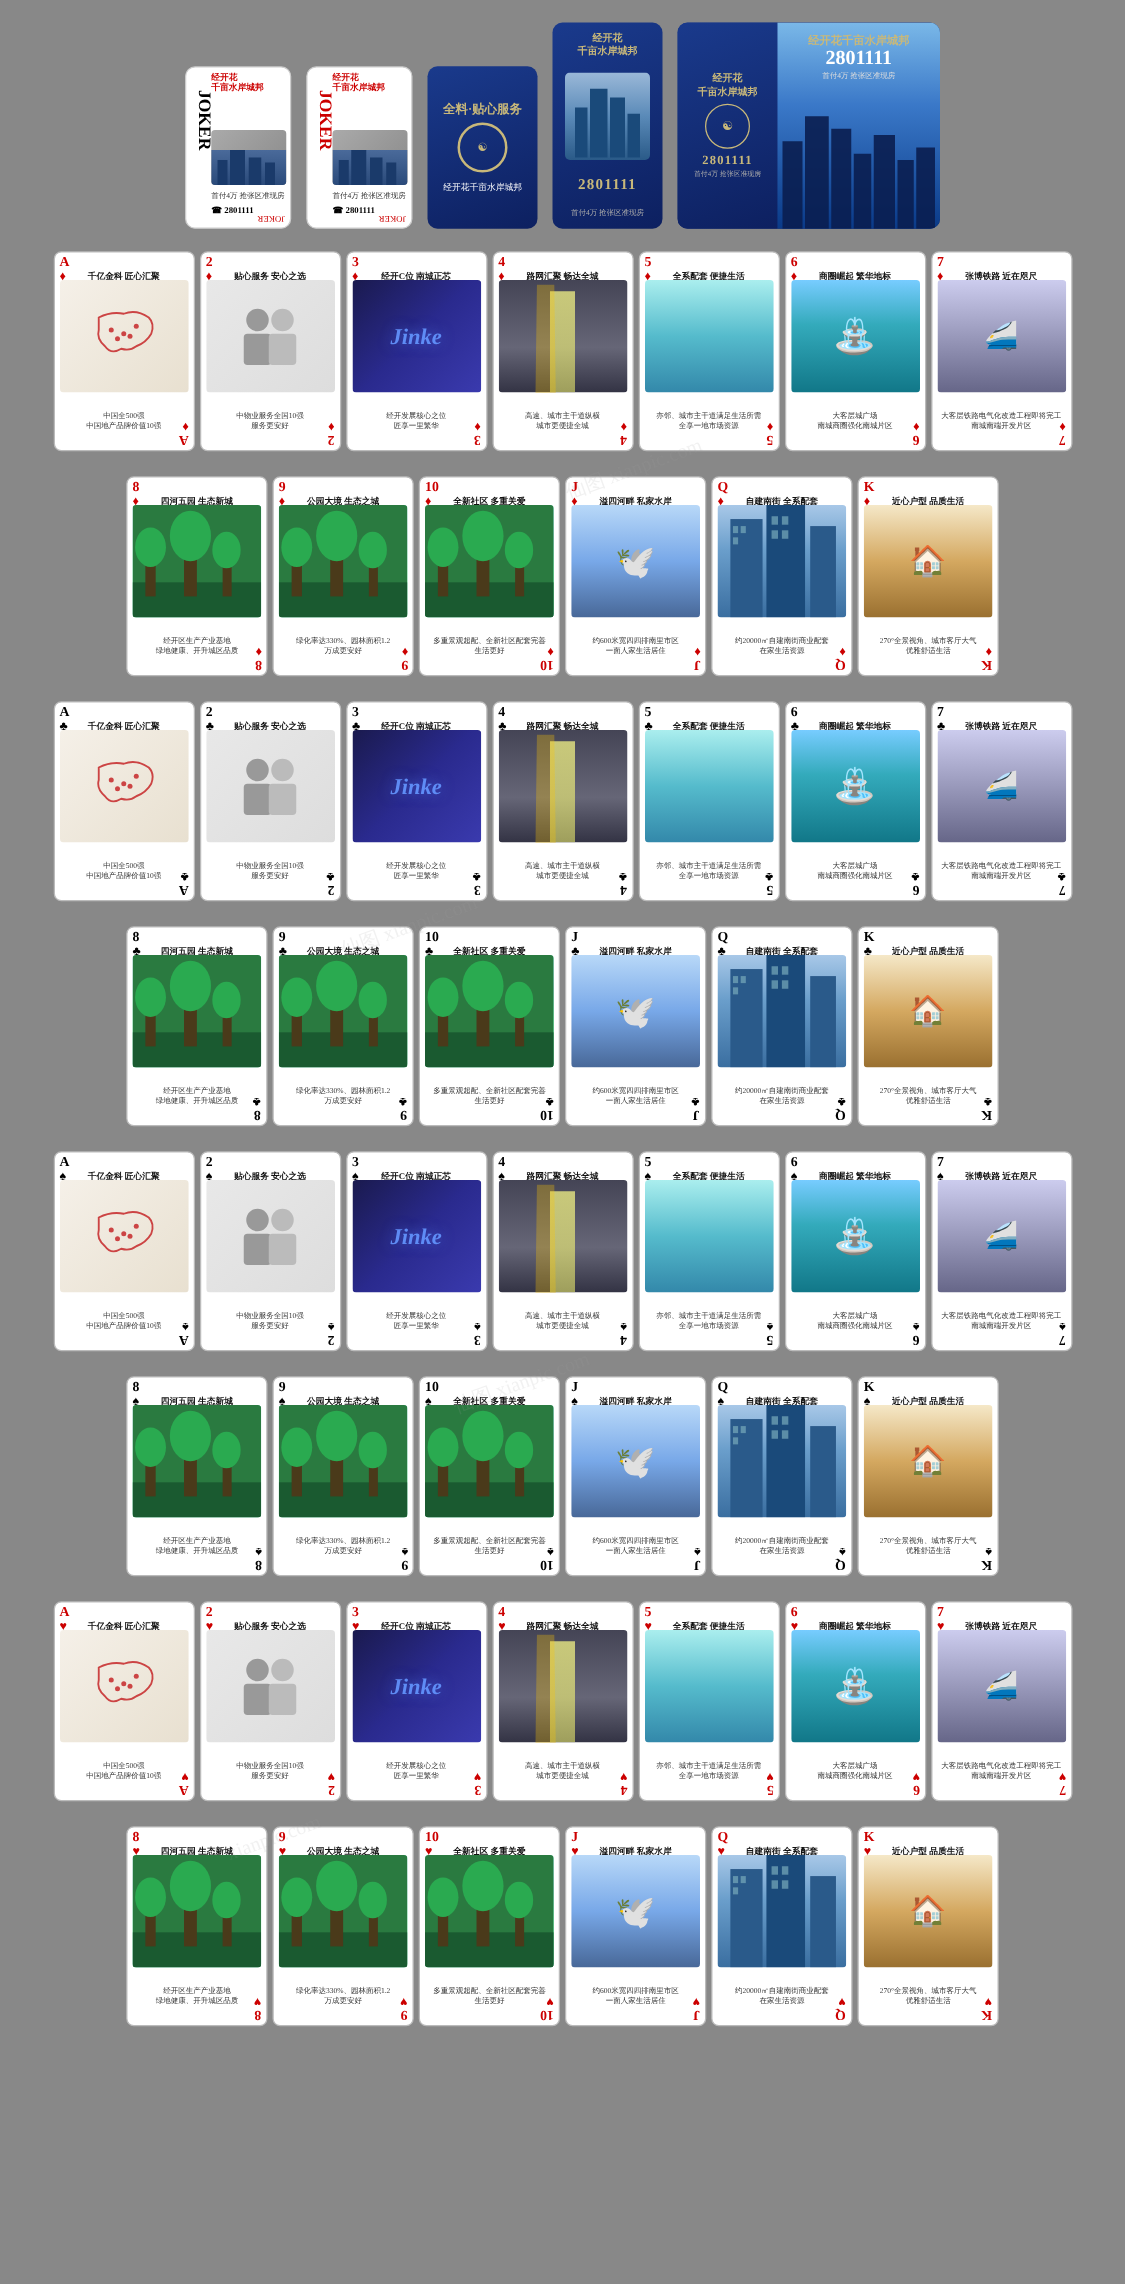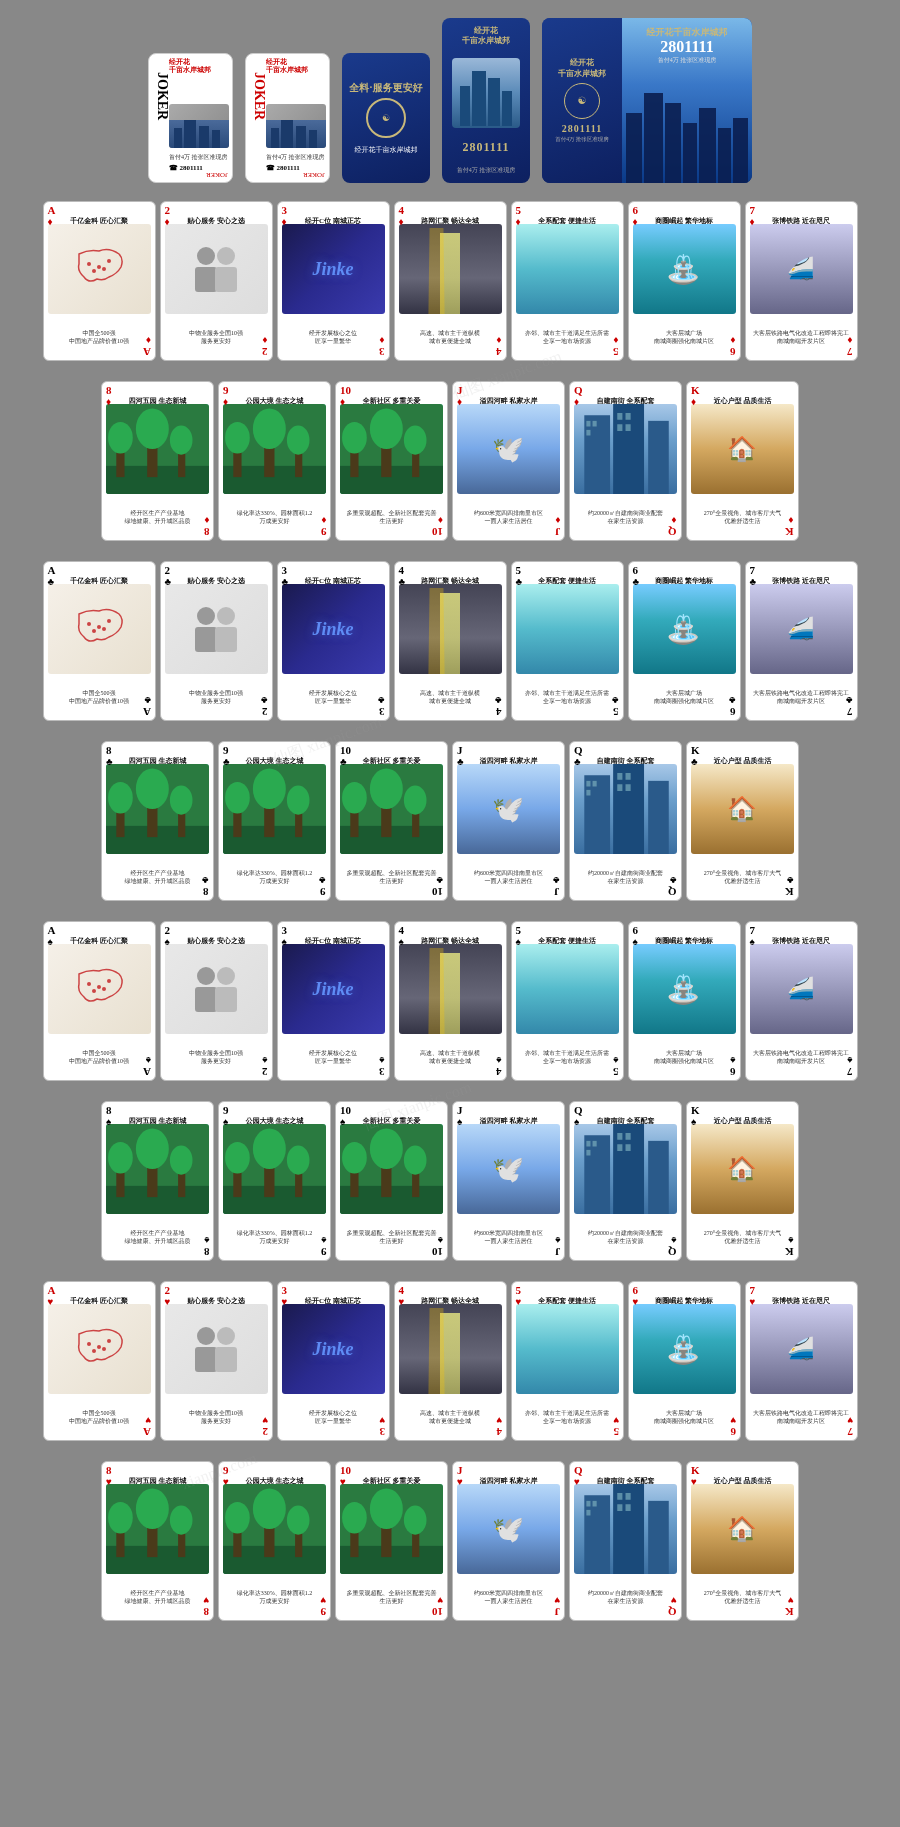--- a/index.html
+++ b/index.html
@@ -219,21 +219,21 @@
         <div style="position:absolute; bottom:0; left:30px; width:10px; height:22px; background:#1a3a6a;"></div>
         <div style="position:absolute; bottom:0; left:43px; width:8px; height:18px; background:#1a3a6a;"></div>
       </div>
     </div>
     <div style="position:absolute; bottom:20px; left:20px; right:4px; font-size:6px; color:#333; line-height:1.3;">首付4万 抢张区准现房</div>
     <div style="position:absolute; bottom:10px; left:20px; right:4px; font-size:7px; color:#000; font-weight:bold;">☎ 2801111</div>
     <div style="position:absolute; bottom:3px; right:4px; font-size:7px; color:#c00; transform:rotate(180deg);">JOKER</div>
   </div>
 
   <div class="deck-card" style="width:88px; height:130px;">
-    <div class="deck-title">全料·服务更安好</div>
+    <div class="deck-title">全料·贴心服务</div>
     <div class="deck-circle">
       <span style="font-size:9px; color:#c8b87a;">☯</span>
     </div>
     <div class="deck-sub">经开花千亩水岸城邦</div>
   </div>
 
   <div class="deck-card deck-tall" style="width:88px; height:165px;">
     <div style="position:absolute; top:8px; left:0; right:0; text-align:center;">
       <div style="color:#c8b87a; font-size:8px; font-weight:bold; line-height:1.3;">经开花<br>千亩水岸城邦</div>
     </div>

